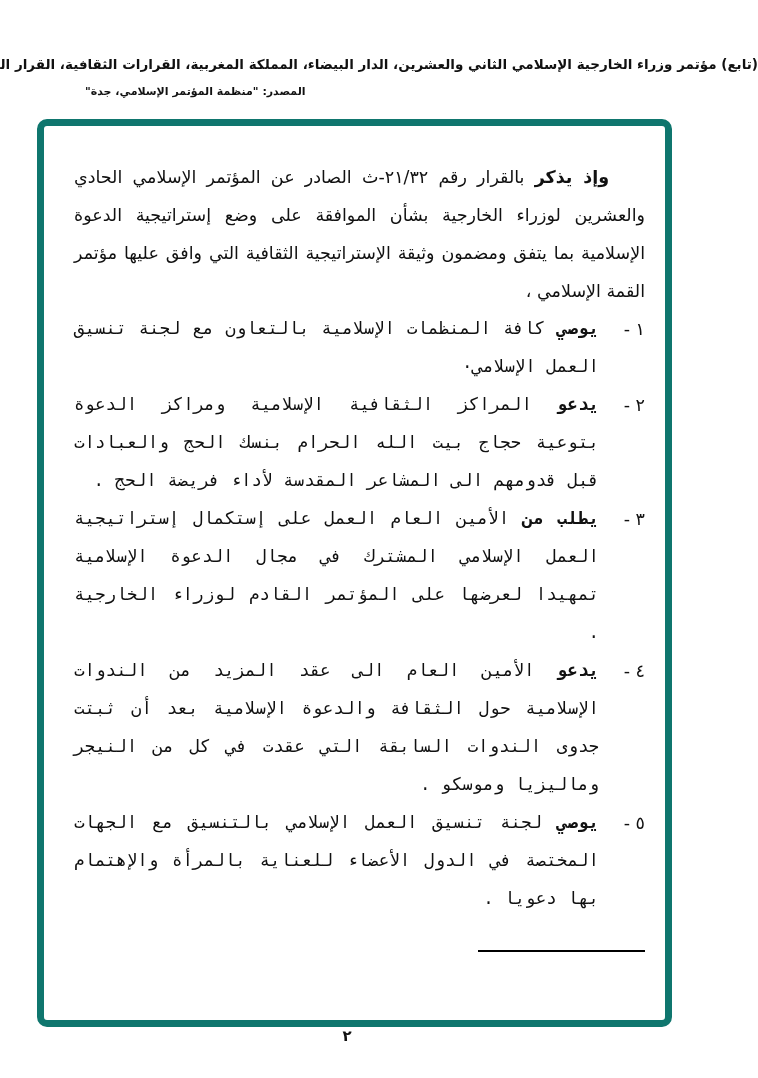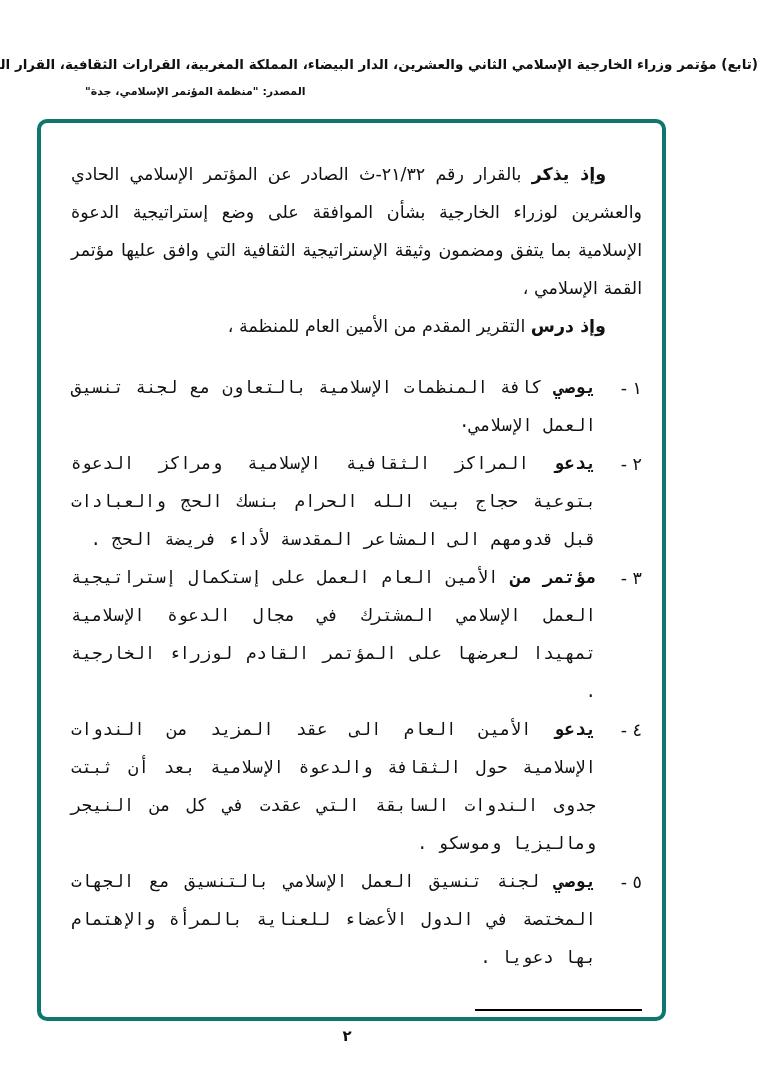--- a/index.html
+++ b/index.html
@@ -35,21 +35,21 @@
     font-weight: bold;
     font-size: 11px;
     white-space: nowrap;
   }
   .doc-frame {
     position: absolute;
     left: 37px;
     top: 119px;
     width: 621px;
     height: 894px;
-    border: 4px solid #0f766e;
+    border: 7px solid #0f766e;
     border-radius: 10px;
     box-sizing: content-box;
     background: #ffffff;
   }
   .doc-content {
     padding: 32px 20px 0 30px;
     direction: rtl;
   }
   .para {
     margin: 0;
@@ -105,37 +105,36 @@
 <body>
 
 <div class="header-line1">(تابع) مؤتمر وزراء الخارجية الإسلامي الثاني والعشرين، الدار البيضاء، المملكة المغربية، القرارات الثقافية، القرار الرقم٢٢/٣٦-ث</div>
 <div class="header-line2">المصدر: "منظمة المؤتمر الإسلامي، جدة"</div>
 
 <div class="doc-frame">
   <div class="doc-content">
 
     <p class="para"><b>وإذ يذكر</b><span> بالقرار رقم ٢١/٣٢-ث الصادر عن المؤتمر الإسلامي الحادي والعشرين لوزراء الخارجية بشأن الموافقة على وضع إستراتيجية الدعوة الإسلامية بما يتفق ومضمون وثيقة الإستراتيجية الثقافية التي وافق عليها مؤتمر القمة الإسلامي ،</span></p>
 
-    <p class="para last-preamble"><b>وإذ درس</b><span> التقرير المقدم من الأمين العام للمنظمة ،</span></p>
 
     <div class="items">
 
       <div class="item">
         <span class="num">١ -</span>
         <span class="itext"><b>يوصي</b><span> كافة المنظمات الإسلامية بالتعاون مع لجنة تنسيق العمل الإسلامي·</span></span>
       </div>
 
       <div class="item">
         <span class="num">٢ -</span>
         <span class="itext"><b>يدعو</b><span> المراكز الثقافية الإسلامية ومراكز الدعوة بتوعية حجاج بيت الله الحرام بنسك الحج والعبادات قبل قدومهم الى المشاعر المقدسة لأداء فريضة الحج .</span></span>
       </div>
 
       <div class="item">
         <span class="num">٣ -</span>
-        <span class="itext"><b>مؤتمر من</b><span> الأمين العام العمل على إستكمال إستراتيجية العمل الإسلامي المشترك في مجال الدعوة الإسلامية تمهيدا لعرضها على المؤتمر القادم لوزراء الخارجية .</span></span>
+        <span class="itext"><b>يطلب من</b><span> الأمين العام العمل على إستكمال إستراتيجية العمل الإسلامي المشترك في مجال الدعوة الإسلامية تمهيدا لعرضها على المؤتمر القادم لوزراء الخارجية .</span></span>
       </div>
 
       <div class="item">
         <span class="num">٤ -</span>
         <span class="itext"><b>يدعو</b><span> الأمين العام الى عقد المزيد من الندوات الإسلامية حول الثقافة والدعوة الإسلامية بعد أن ثبتت جدوى الندوات السابقة التي عقدت في كل من النيجر وماليزيا وموسكو .</span></span>
       </div>
 
       <div class="item">
         <span class="num">٥ -</span>
         <span class="itext"><b>يوصي</b><span> لجنة تنسيق العمل الإسلامي بالتنسيق مع الجهات المختصة في الدول الأعضاء للعناية بالمرأة والإهتمام بها دعويا .</span></span>

